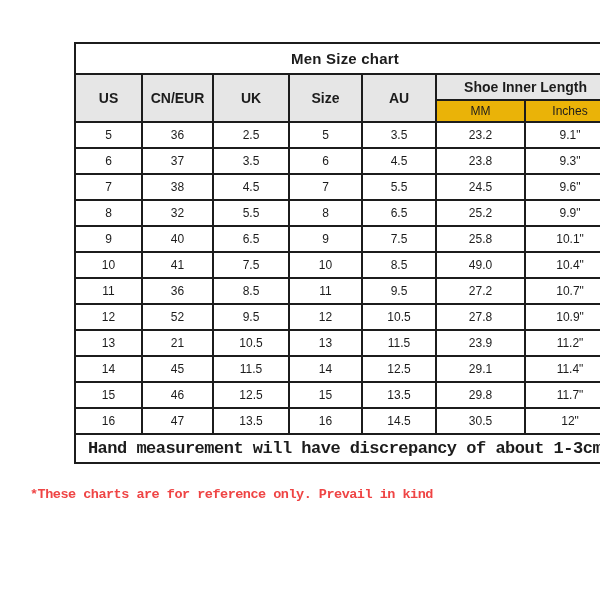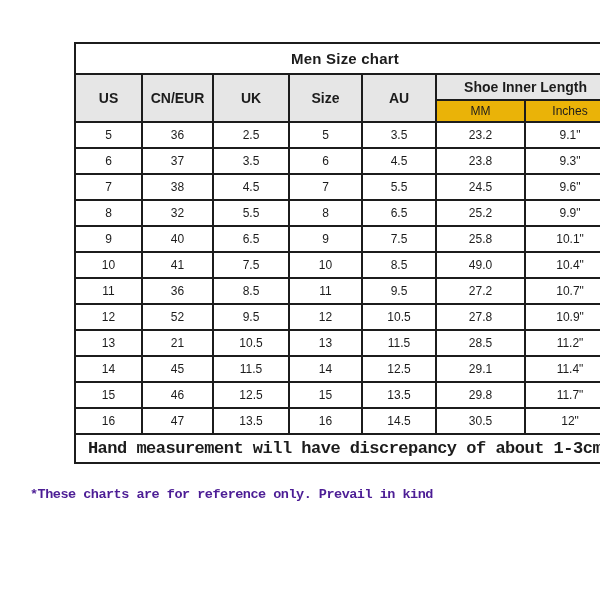--- a/index.html
+++ b/index.html
@@ -65,21 +65,21 @@
     letter-spacing: -0.5px;
   }
   .reference-note {
     position: absolute;
     left: 30px;
     top: 487px;
     font-family: "Liberation Mono", monospace;
     font-weight: bold;
     font-size: 13.5px;
     letter-spacing: -0.5px;
-    color: #4c1d95;
+    color: #ef4444;
   }
 </style>
 </head>
 <body>
 
 <div class="canvas">
   <table class="size-chart">
     <colgroup>
       <col style="width:67px">
       <col style="width:71px">
@@ -178,21 +178,21 @@
           <td>10.5</td>
           <td>27.8</td>
           <td>10.9"</td>
         </tr>
         <tr>
           <td>13</td>
           <td>21</td>
           <td>10.5</td>
           <td>13</td>
           <td>11.5</td>
-          <td>28.5</td>
+          <td>23.9</td>
           <td>11.2"</td>
         </tr>
         <tr>
           <td>14</td>
           <td>45</td>
           <td>11.5</td>
           <td>14</td>
           <td>12.5</td>
           <td>29.1</td>
           <td>11.4"</td>

